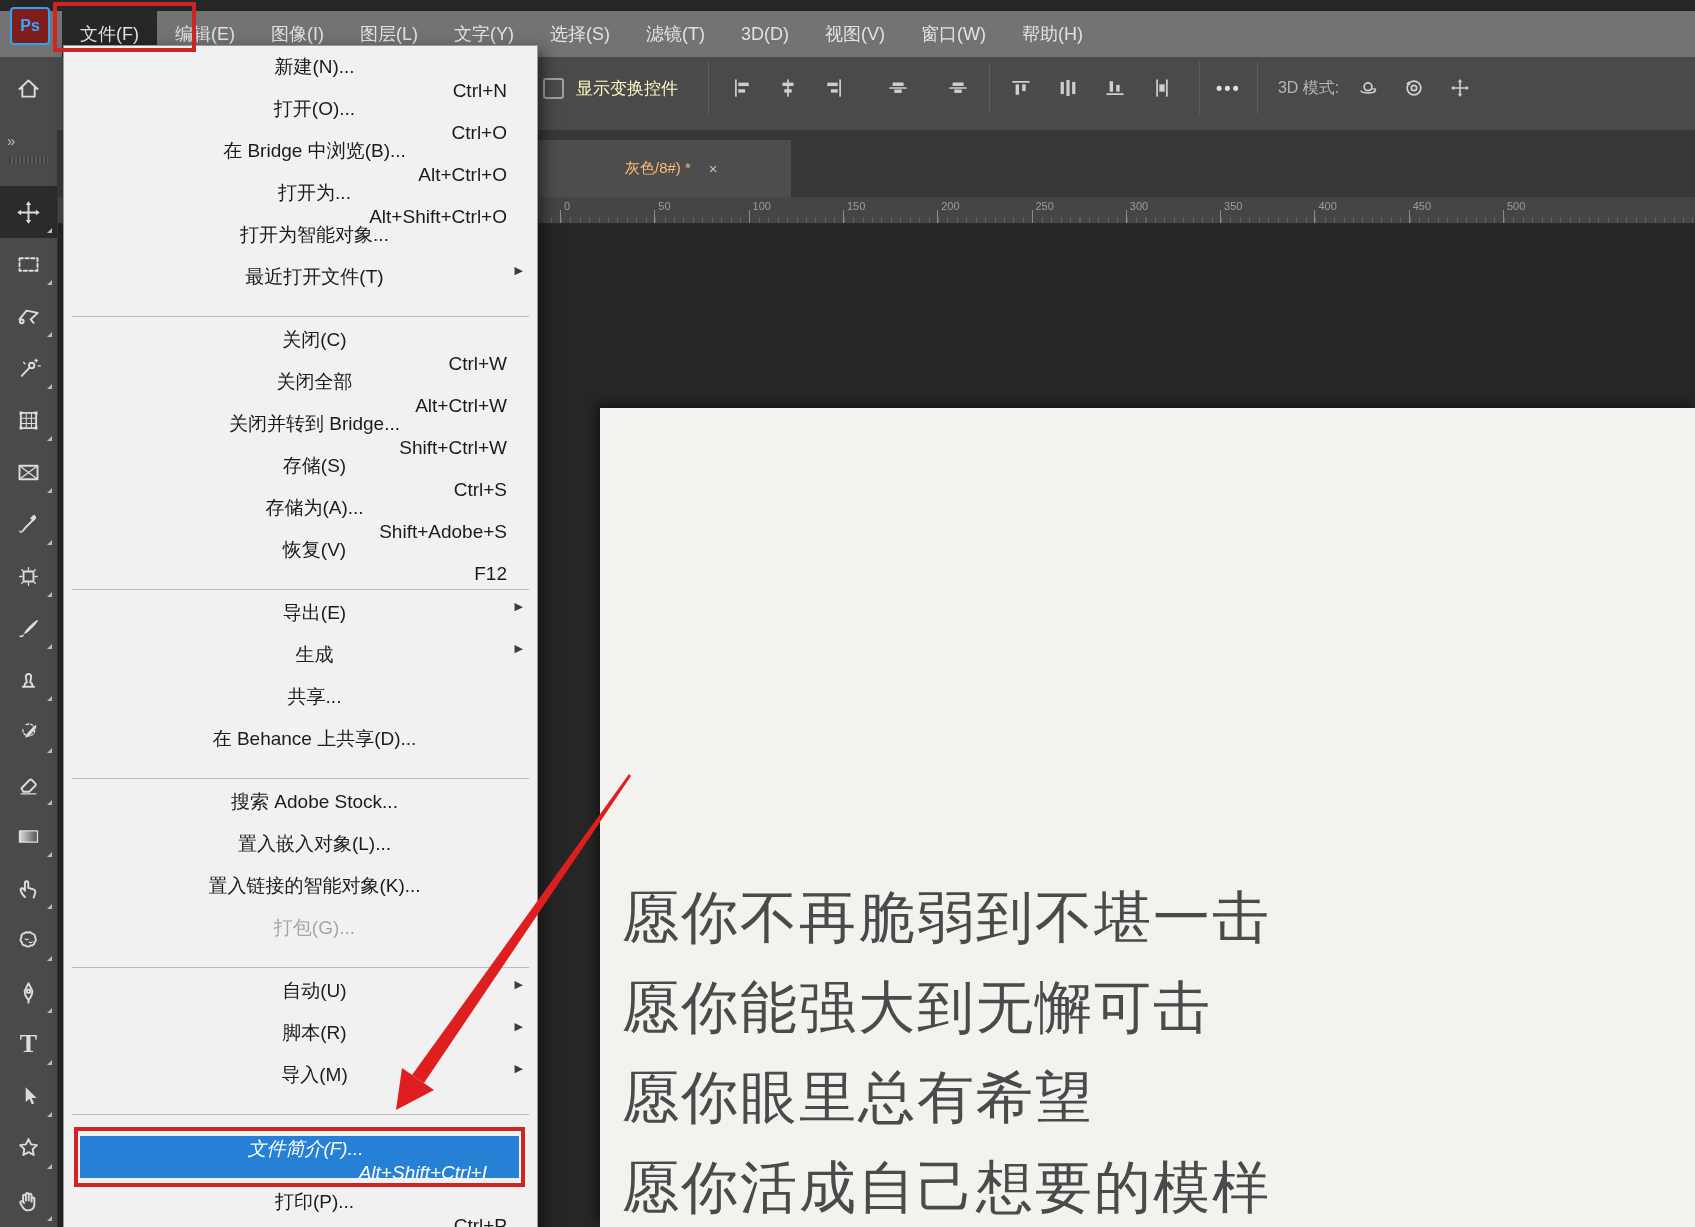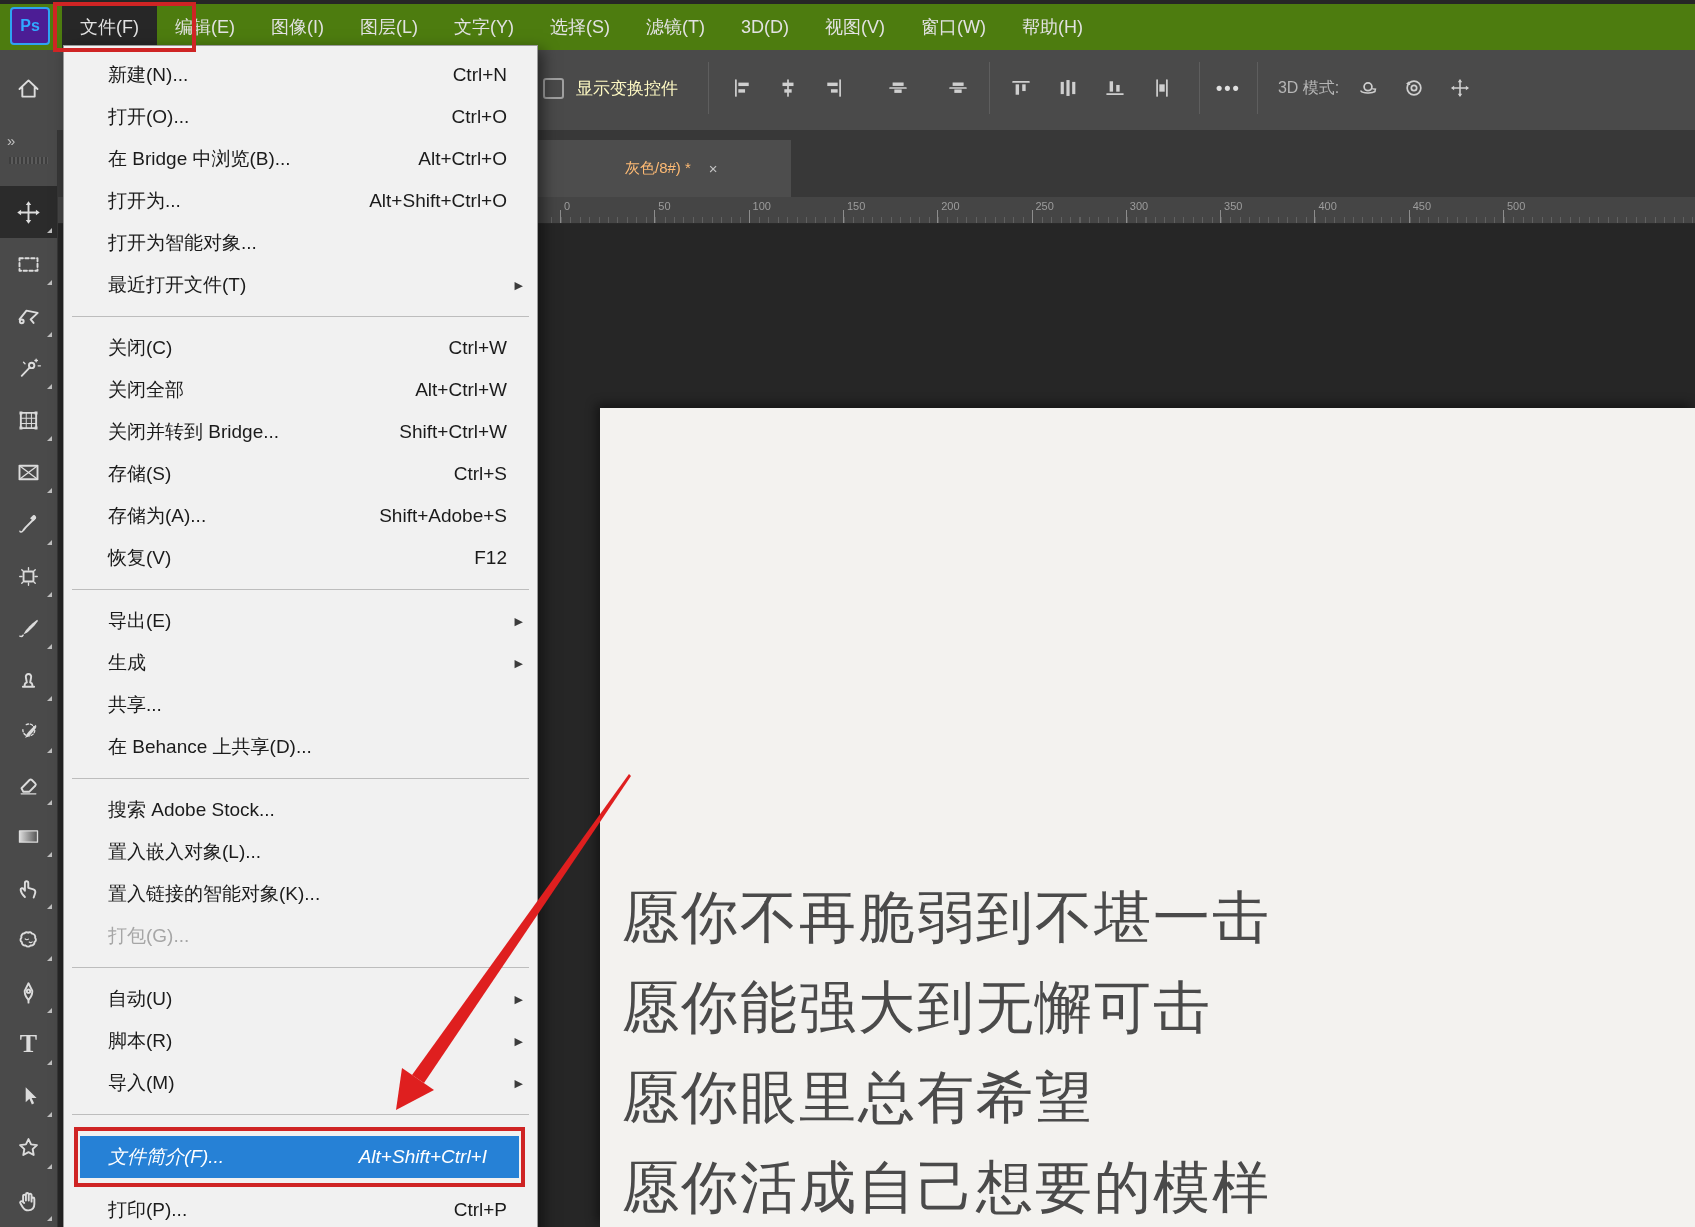--- a/index.html
+++ b/index.html
@@ -1,22 +1,22 @@
 <!DOCTYPE html>
 <html><head>
 <meta charset="utf-8">
 <style>
   html,body{margin:0;padding:0;background:#1b1b1b;font-family:"Liberation Sans","DejaVu Sans",sans-serif;}
   #app{position:relative;width:1695px;height:1227px;overflow:hidden;background:#262626;-webkit-font-smoothing:antialiased;}
 
   
-  #menubar{position:absolute;left:0;top:4px;width:100%;height:46px;background:#4d7c0f;display:flex;align-items:center;padding-left:62px;box-sizing:border-box;z-index:4;}
+  #menubar{position:absolute;left:0;top:11px;width:100%;height:46px;background:#737373;display:flex;align-items:center;padding-left:62px;box-sizing:border-box;z-index:4;}
   .mb-item{display:flex;align-items:center;height:100%;padding:0 18px;font-size:18px;color:#e2e2e2;cursor:default;white-space:nowrap;}
   .mb-item.active{background:#272727;}
-  #ps-logo{position:absolute;left:10px;top:7px;width:36px;height:34px;border:2px solid #2ea3f2;border-radius:4px;background:#4c1d95;color:#31a8ff;font-weight:bold;font-size:16px;display:flex;align-items:center;justify-content:center;z-index:5;}
+  #ps-logo{position:absolute;left:10px;top:7px;width:36px;height:34px;border:2px solid #2ea3f2;border-radius:4px;background:#7f1d1d;color:#31a8ff;font-weight:bold;font-size:16px;display:flex;align-items:center;justify-content:center;z-index:5;}
 
   
   #optionsbar{position:absolute;left:0;top:46px;width:100%;height:84px;background:#4a4a4a;z-index:2;}
   #home-btn{position:absolute;left:0;top:0;width:57px;height:84px;display:flex;align-items:center;justify-content:center;}
   #opt-content{position:absolute;left:543px;top:0;height:84px;display:flex;align-items:center;}
   .vsep{width:1px;height:52px;background:#5e5e5e;margin:0 10px;}
   #transform-checkbox{width:17px;height:17px;border:2px solid #a0a0a0;border-radius:3px;background:transparent;flex:none;}
   #transform-label{margin-left:12px;font-size:17px;color:#fef9c3;white-space:nowrap;}
   .obtn{display:flex;align-items:center;justify-content:center;width:30px;height:34px;flex:none;}
   .oicon{width:22px;height:22px;stroke:#cfcfcf;fill:none;stroke-width:1.4;stroke-linecap:round;}
@@ -44,21 +44,21 @@
   .corner{position:absolute;right:5px;bottom:5px;width:0;height:0;border-left:5px solid transparent;border-bottom:5px solid #bfbfbf;}
   .type-glyph{font-family:"Liberation Serif","DejaVu Serif",serif;font-size:26px;font-weight:bold;color:#dcdcdc;line-height:1;}
 
   
   #page{position:absolute;left:600px;top:408px;right:0;bottom:0;background:#f3f2ef;box-shadow:-4px -4px 10px rgba(0,0,0,.45);z-index:0;}
   #page-text{position:absolute;left:22px;top:464px;}
   .cline{font-size:57px;letter-spacing:2px;color:#4a4a4a;line-height:90px;white-space:nowrap;}
 
   
   #file-menu{position:absolute;left:63px;top:45px;width:475px;bottom:-10px;background:#f1f1f1;border:1px solid #9a9a9a;box-sizing:border-box;box-shadow:5px 5px 14px rgba(0,0,0,.5);padding-top:8px;z-index:5;}
-  .mrow{position:relative;height:42px;display:flex;align-items:center;padding:0 16px 0 44px;font-size:19px;color:#1b1b1b;white-space:nowrap;}
+  .mrow{position:relative;height:42px;display:flex;align-items:center;padding:0 16px 0 44px;font-size:19px;color:#1b1b1b;white-space:nowrap;flex-direction:column;}
   .mrow .mshort{margin-left:auto;padding-right:14px;}
   .mrow .marrow{position:absolute;right:14px;font-size:11px;color:#3c3c3c;}
   .mrow.disabled{color:#a6a6a6;}
   .msep{position:relative;height:21px;}
   .msep::before{content:"";position:absolute;left:8px;right:8px;top:10px;height:1px;background:#bdbdbd;}
   .hl-wrap{margin:2px 12px 2px 10px;border:4px solid #cf2424;padding:5px 2px;}
   .hl-wrap .mrow{background:#2681d6;color:#ffffff;padding-left:28px;font-style:italic;}
   .hl-wrap .mrow .mshort{padding-right:16px;}
 
   

